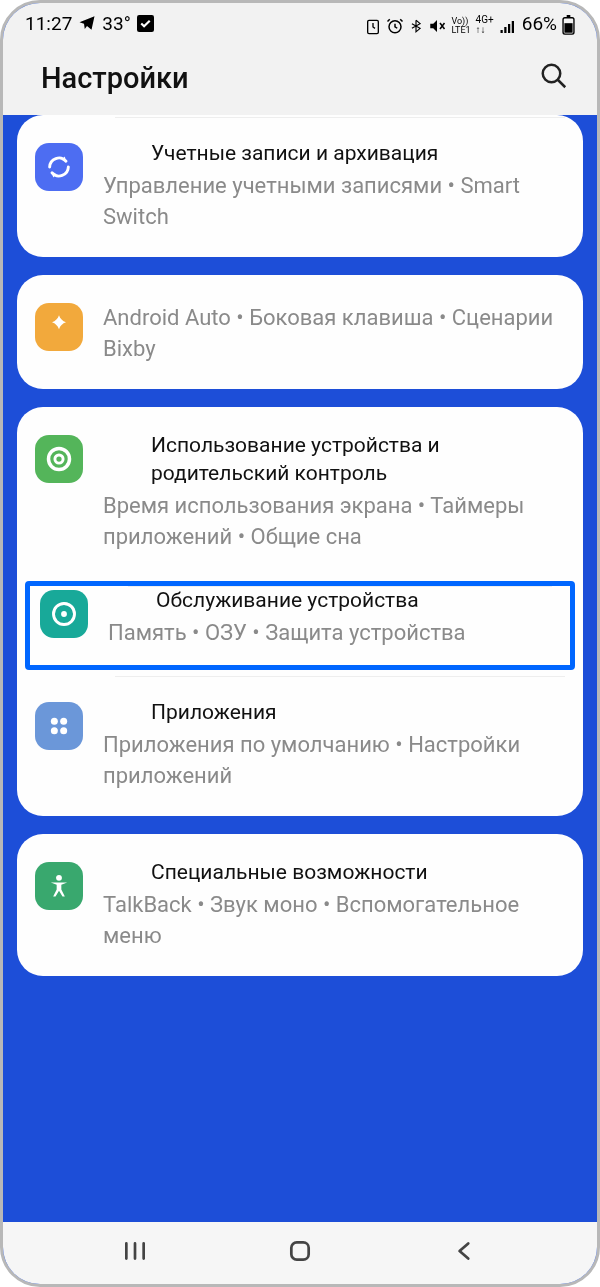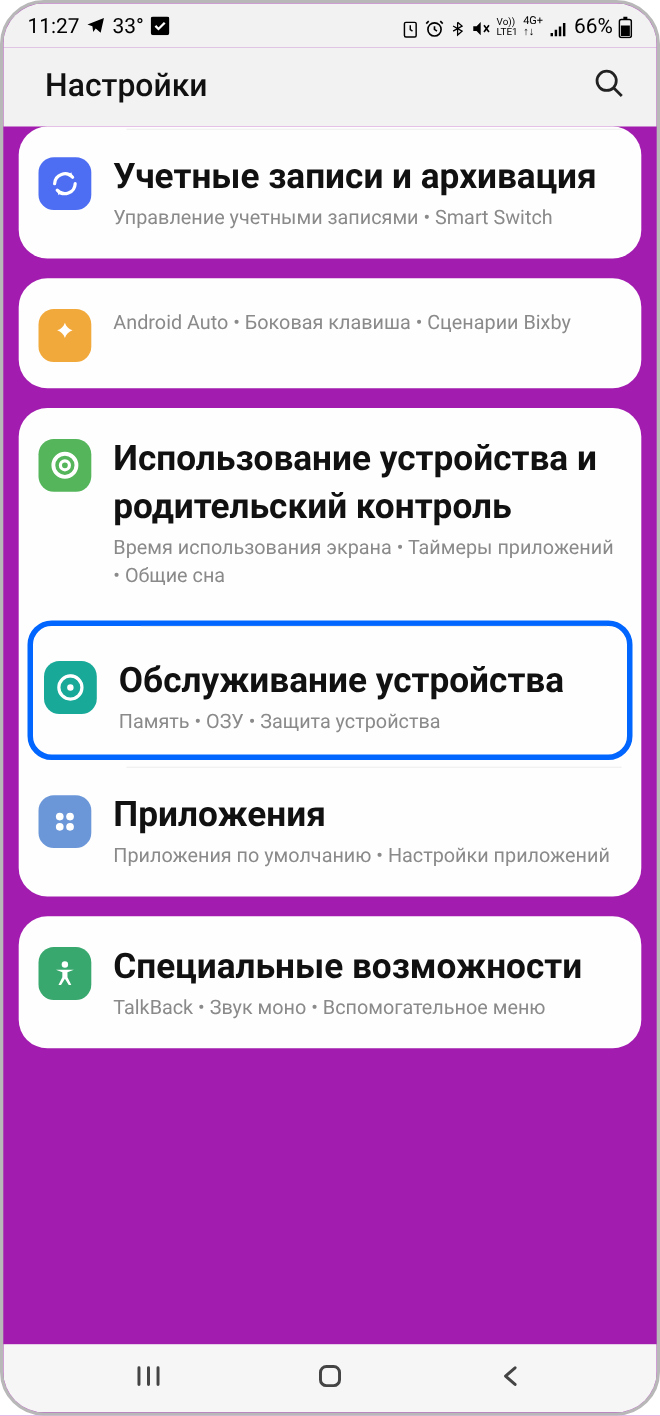--- a/index.html
+++ b/index.html
@@ -1,21 +1,21 @@
 <!DOCTYPE html>
 <html><head>
   <meta charset="utf-8">
   <style>
     * { margin: 0; padding: 0; box-sizing: border-box; -webkit-font-smoothing: antialiased; }
     body { font-family: -apple-system, BlinkMacSystemFont, "Segoe UI", Roboto, sans-serif; background: #fff; }
     .device {
       width: 600px; height: 1287px;
       border: 3px solid #b8b8b8;
       border-radius: 40px;
-      background: #a21caf;
+      background: #1d4ed8;
       overflow: hidden;
       position: relative;
     }
     .status-bar {
       height: 40px; display: flex; align-items: center;
       padding: 0 22px; background: #f2f2f2;
       font-size: 19px; color: #000; font-weight: 400;
     }
     .status-left { display: flex; align-items: center; gap: 6px; }
     .status-right { margin-left: auto; display: flex; align-items: flex-end; gap: 5px; }
@@ -50,36 +50,36 @@
       top: 0; left: 98px; right: 18px;
       height: 1px; background: #eee;
     }
     .card.card-divider-top .item:first-child::before{
       content:"";
       position:absolute; top:0; left:98px; right:18px; height:1px; background:#eee;
     }
 
     .highlight {
       border: 5px solid #0066ff;
-      border-radius: 22px;
+      border-radius: 4px;
       margin: 6px 8px;
-      padding: 28px 10px 16px 10px;
+      padding: 0 10px 16px 10px;
     }
 
     .icon-badge {
       width: 48px; height: 48px; border-radius: 14px;
       display: flex; align-items: center; justify-content: center;
       flex-shrink: 0;
       margin-top: 4px;
     }
     .icon-badge svg { width: 28px; height: 28px; }
 
     .item-text { flex: 1; min-width: 0; }
-    .item-title { font-size: 32px; color: #111; font-weight: 700; line-height: 1.35; }
-    .item-sub { font-size: 18px; color: #8a8a8a; margin-top: 4px; line-height: 1.4; }
+    .item-title { font-size: 21px; color: #111; font-weight: 400; line-height: 1.35; margin-left: 48px; }
+    .item-sub { font-size: 22px; color: #8a8a8a; margin-top: 4px; line-height: 1.4; }
 
     .navbar {
       position: absolute; bottom: 0; left: 0; right: 0;
       height: 62px; background: #f6f6f6;
       display: flex; align-items: center; justify-content: space-around;
       padding: 0 50px;
     }
     .nav-btn { color: #444; }
 
     .ic-blue { background: #4d6df2; }

